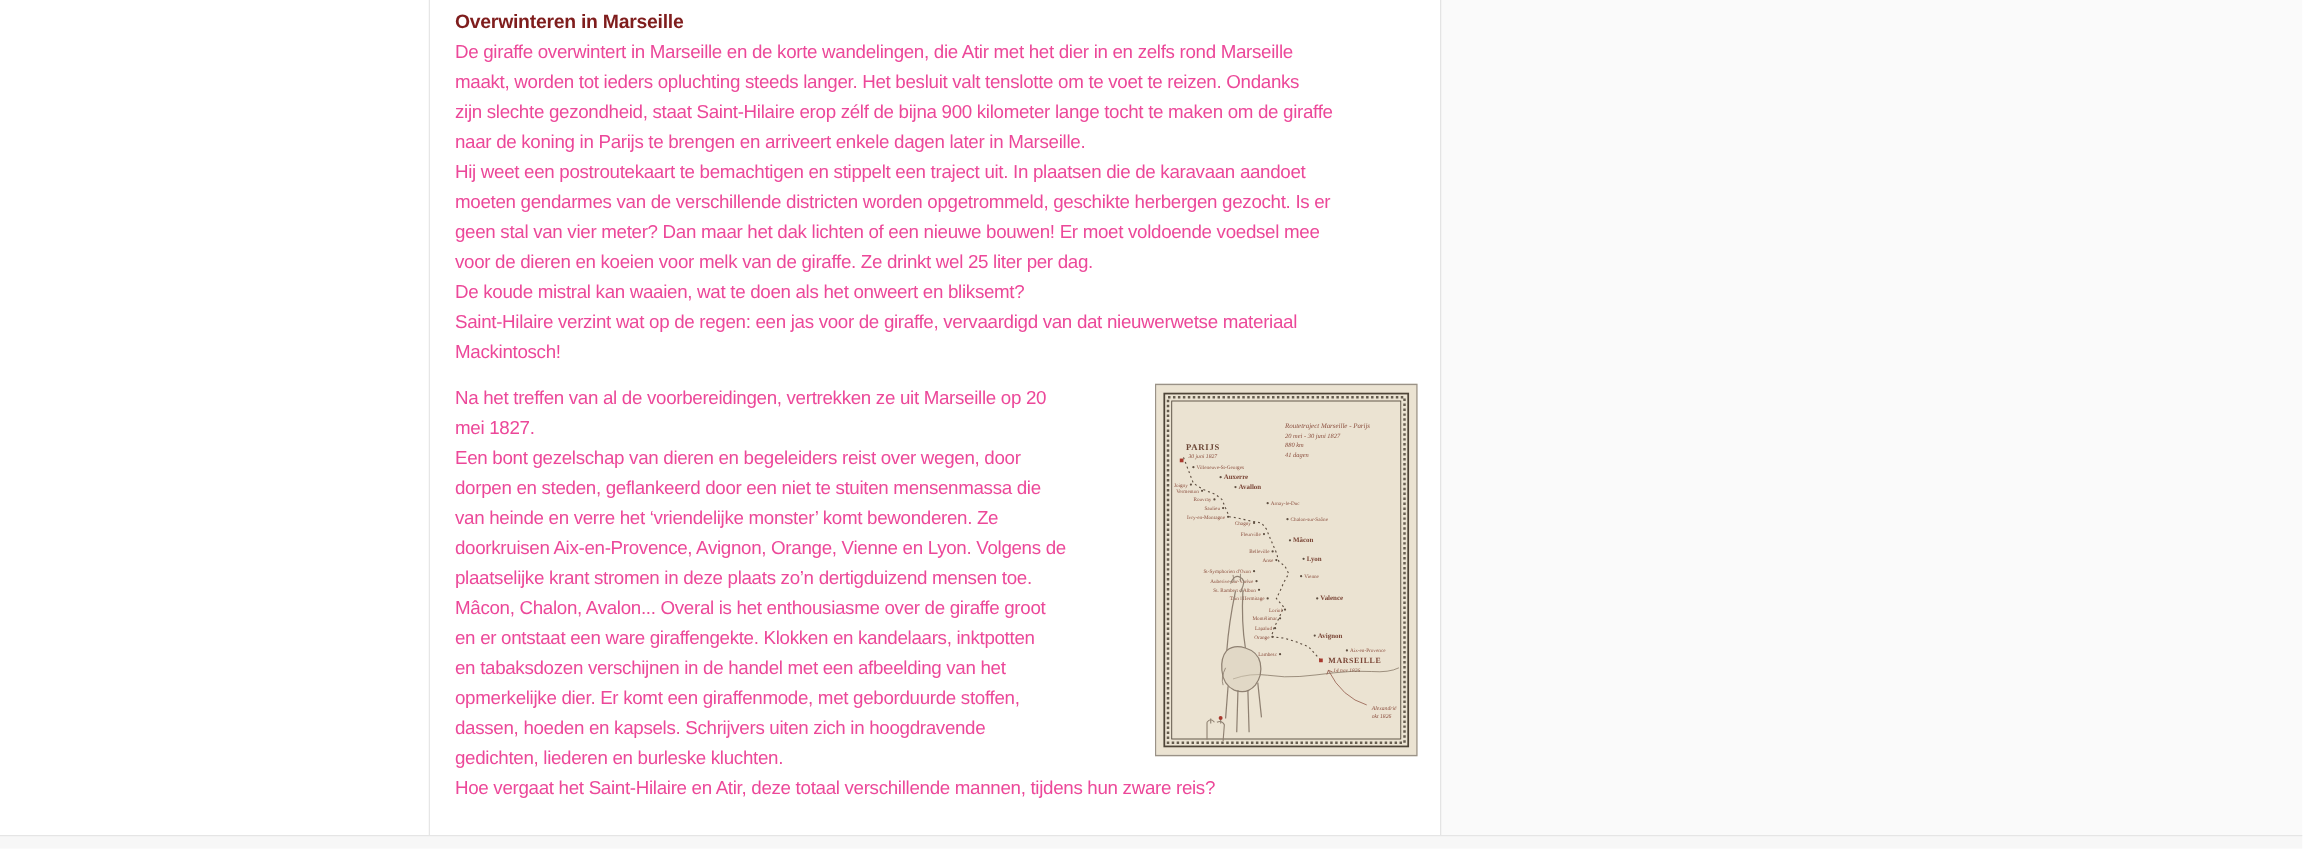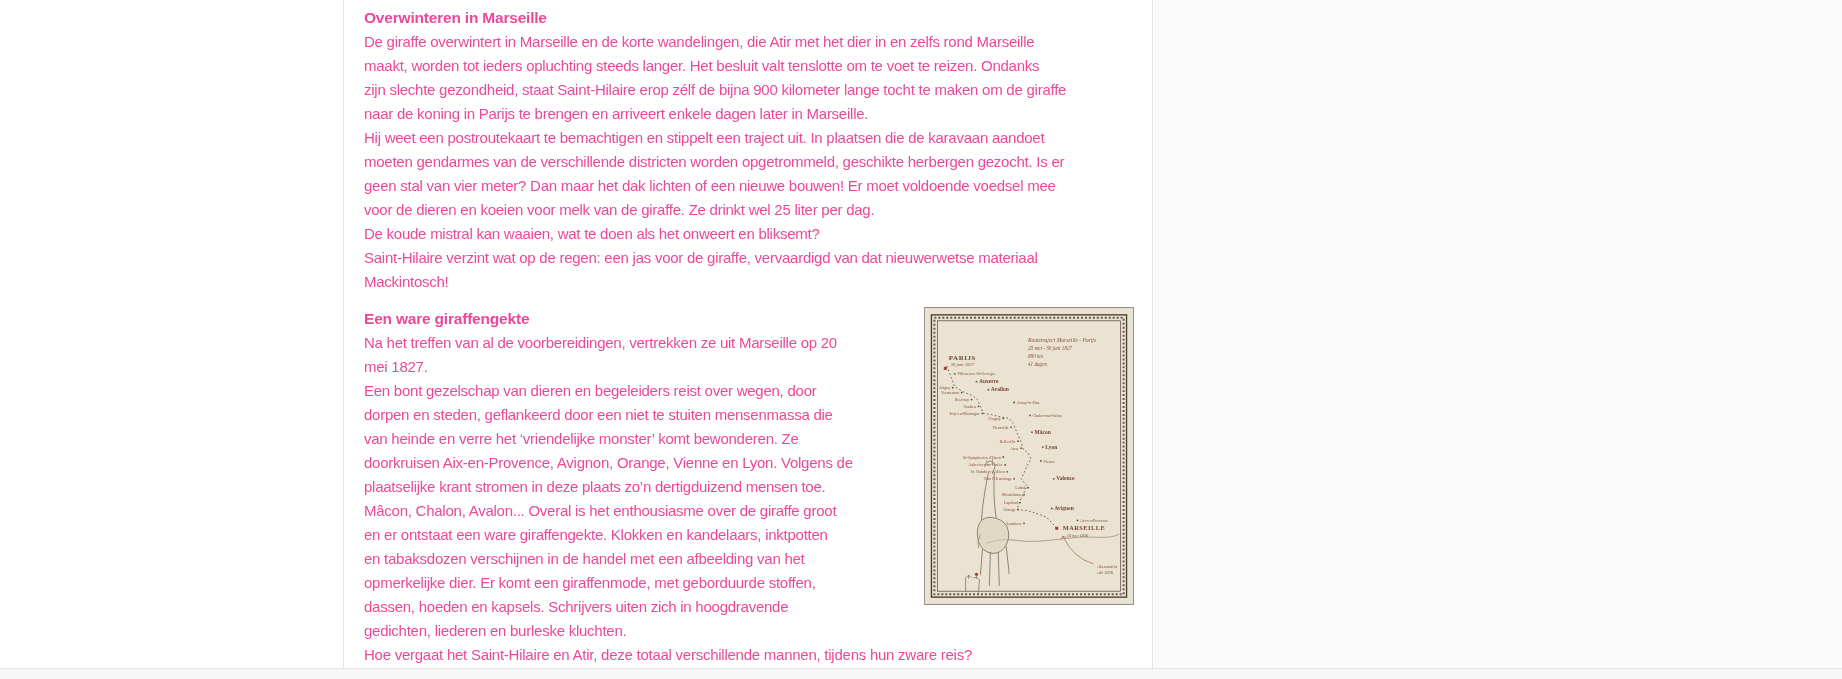--- a/index.html
+++ b/index.html
@@ -10,21 +10,21 @@
   .right-panel { position:absolute; left:1152px; top:0; width:690px; height:668px;
     background:#fafafa; border-left:1px solid #e4e4e4; }
   .left-divider { position:absolute; left:343px; top:0; width:1px; height:668px;
     background:#e6e6e6; }
   .footer-strip { position:absolute; left:0; top:668px; width:1842px; height:11px;
     background:#f7f7f7; border-top:1px solid #e5e5e5; }
 
   .content-col { position:absolute; left:344px; top:0; width:808px; height:668px;
     background:#ffffff; padding:6px 18px 0 20px; }
 
-  .section-heading { font-size:15.5px; font-weight:bold; color:#ec4899;
+  .section-heading { font-size:15.5px; font-weight:bold; color:#7f1d1d;
     line-height:24px; letter-spacing:-0.2px; }
   .body-text { font-size:15px; color:#ec4899; line-height:24px;
     letter-spacing:-0.25px; white-space:pre-line; }
   .section-2 { margin-top:13px; }
 
   .map-figure { float:right; width:210px; height:298px; margin:0 0 10px 24px;
     background:#ebe3d2; border:1px solid #9a9287;
     box-shadow:0 0 0 1px #d8d2c6 inset; }
   .map-figure svg { display:block; width:100%; height:100%; }
 </style>
@@ -141,21 +141,20 @@
               <path d="M64,166 C60,185 58,200 57,214 M70,165 C69,185 70,200 72,212"></path>
               <path d="M57,214 q-5,6 -4,16 q1,12 10,16 q10,4 17,-4 q6,-8 4,-18 q-2,-9 -12,-12 q-9,-3 -15,2" fill="#d9cfbc" fill-opacity="0.55"></path>
               <path d="M58,243 l-2,26 M66,246 l-1,34 M74,246 l1,34 M82,240 l3,28"></path>
               <path d="M56,228 q-4,8 -2,14" stroke-width="0.7"></path>
               <path d="M41,272 l0,14 M41,272 q3,-4 6,0 M44,269 l0,4" stroke-width="0.9"></path>
               <path d="M49,272 q4,-2 6,2 l-1,13 M52,270 l0,3" stroke-width="0.9"></path>
               <circle cx="52" cy="268.5" r="1.6" fill="#a8392e" stroke="none"></circle>
             </g>
           </svg>
       </figure>
-      <h3 class="section-heading">Een ware giraffengekte</h3>
       <p class="body-text">Na het treffen van al de voorbereidingen, vertrekken ze uit Marseille op 20
 mei 1827.
 Een bont gezelschap van dieren en begeleiders reist over wegen, door
 dorpen en steden, geflankeerd door een niet te stuiten mensenmassa die
 van heinde en verre het ‘vriendelijke monster’ komt bewonderen. Ze
 doorkruisen Aix-en-Provence, Avignon, Orange, Vienne en Lyon. Volgens de
 plaatselijke krant stromen in deze plaats zo’n dertigduizend mensen toe.
 Mâcon, Chalon, Avalon... Overal is het enthousiasme over de giraffe groot
 en er ontstaat een ware giraffengekte. Klokken en kandelaars, inktpotten
 en tabaksdozen verschijnen in de handel met een afbeelding van het

